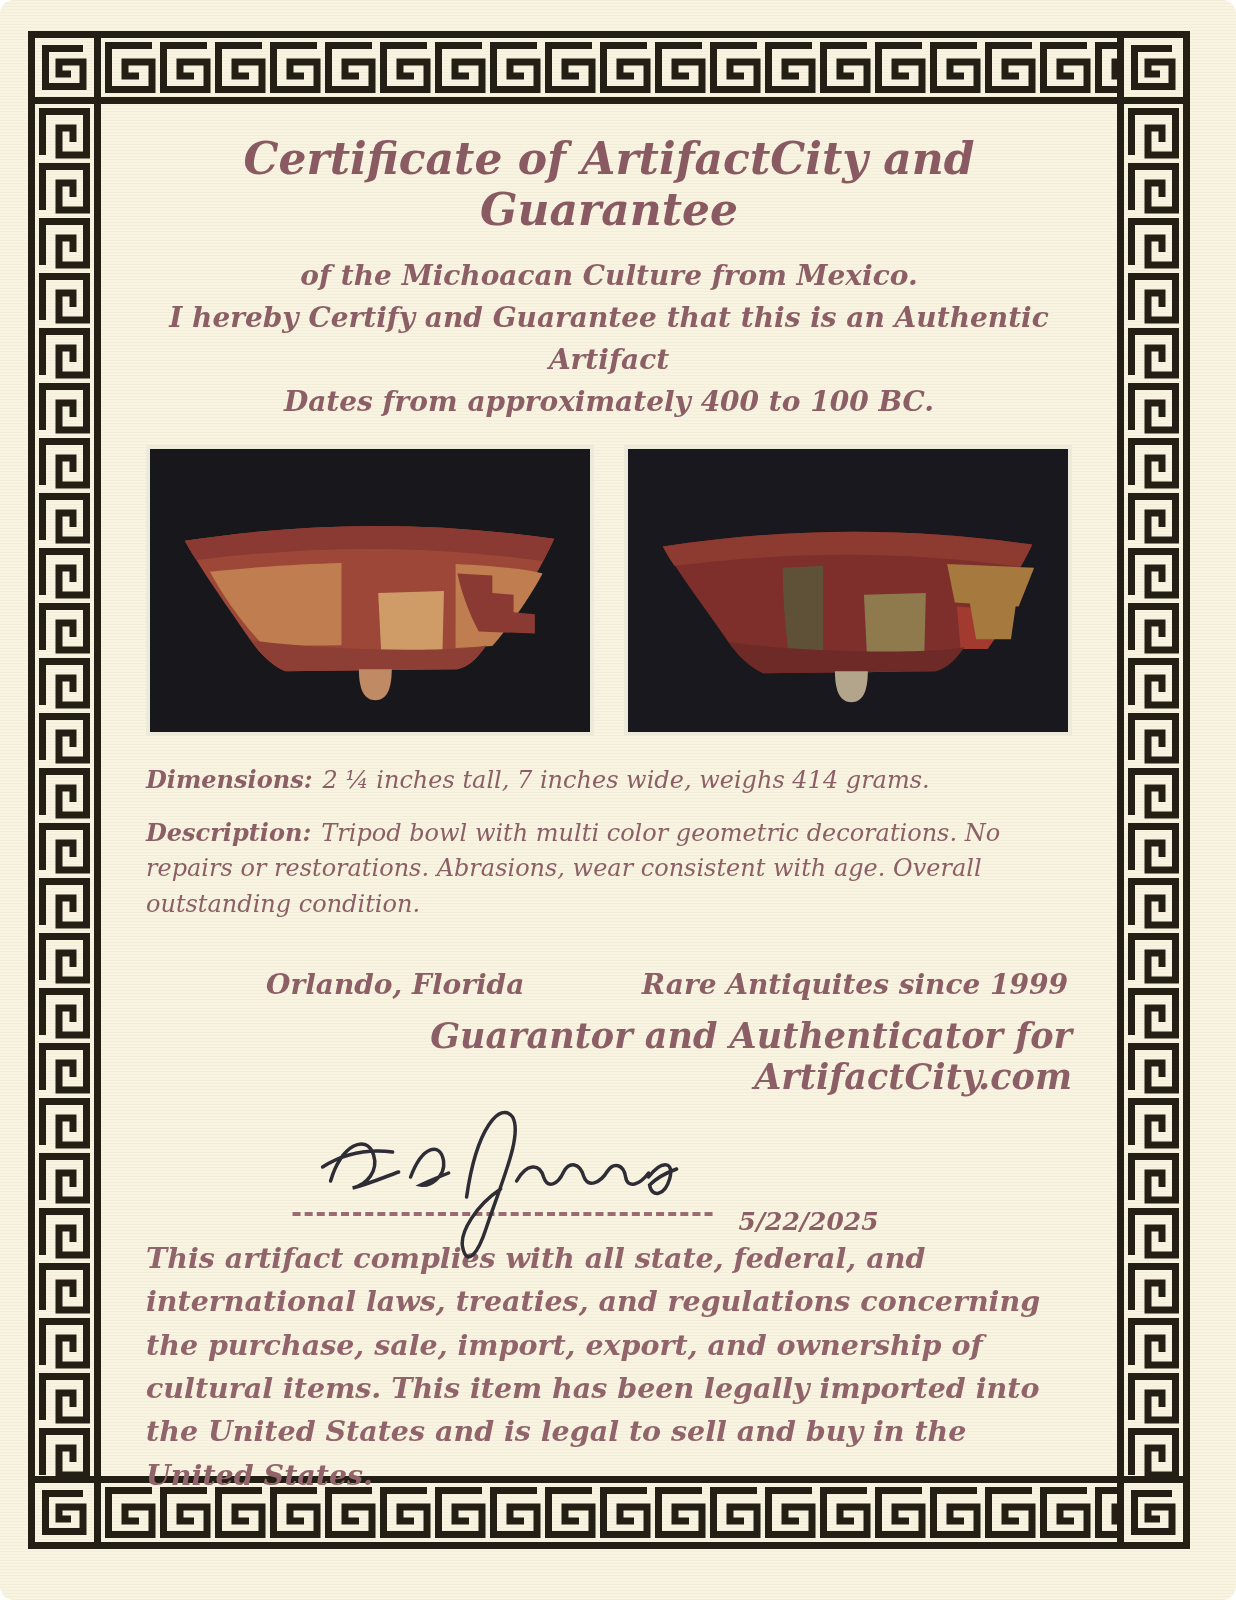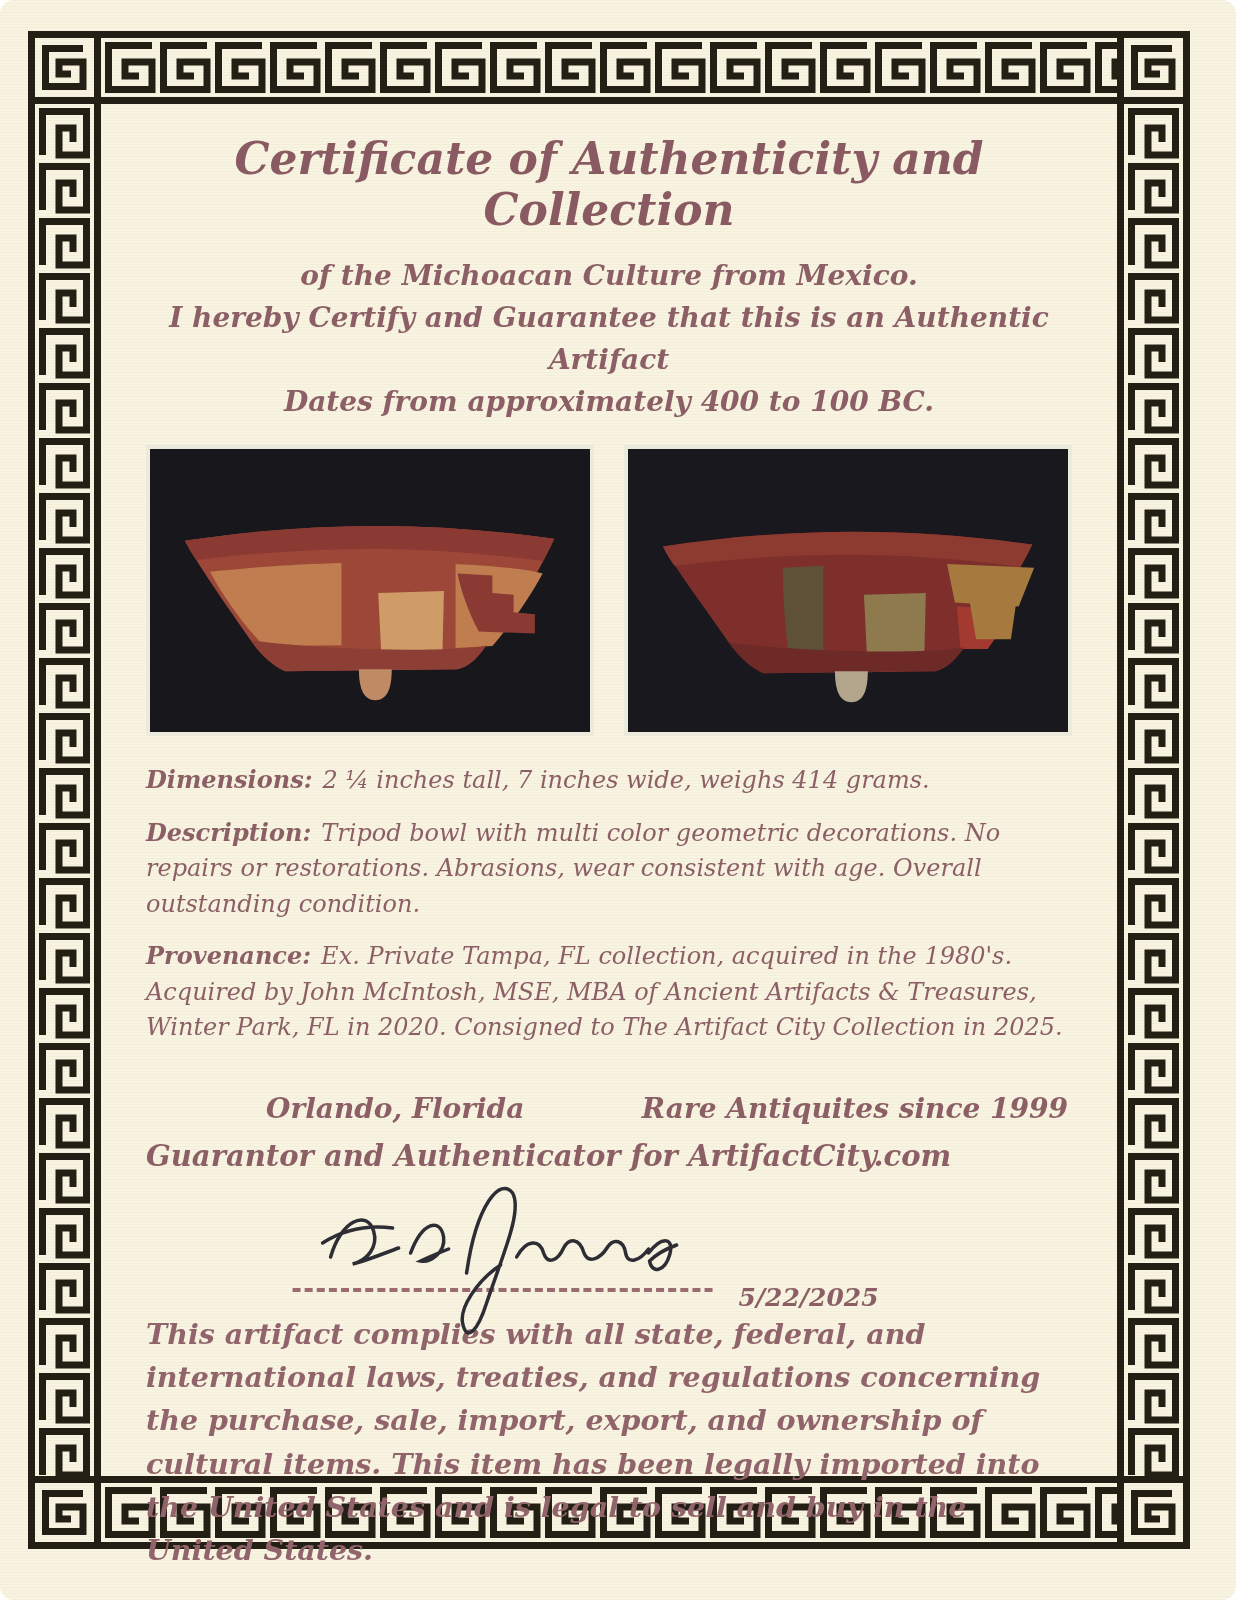--- a/index.html
+++ b/index.html
@@ -36,21 +36,21 @@
   .para.desc{margin-top:16px;}
   .para.prov{margin-top:16px;}
   .label{font-weight:bold;margin-right:10px;}
   .names-row{
     margin-top:46px;display:flex;align-items:baseline;
     font-size:28px;font-weight:bold;font-style:italic;
   }
   .names-row .n1{margin-left:0;}
   .names-row .n2{margin-left:120px;text-align:right;}
   .names-row .n3{margin-left:auto;margin-right:4px;}
-  .role-line{margin-top:14px;text-align:left;font-size:29px;font-weight:bold;font-style:italic;}
+  .role-line{margin-top:14px;text-align:right;font-size:35px;font-weight:bold;font-style:italic;}
   .sig-block{position:relative;height:132px;margin-top:2px;}
   .sig-row{
     position:absolute;left:50%;top:88px;transform:translateX(-54%);
     display:flex;align-items:flex-end;
   }
   .sig-line{width:420px;border-bottom:4px dashed #9b6b72;height:0;}
   .sig-date{font-size:25px;font-weight:bold;font-style:italic;margin-left:26px;position:relative;top:20px;}
   .sig-svg{position:absolute;left:50%;top:-14px;transform:translateX(-68%);}
   .legal{margin:6px 0 0 0;font-size:28.5px;font-style:italic;line-height:1.52;text-align:left;font-weight:bold;color:#91646c;}
 </style>
@@ -98,21 +98,21 @@
     <rect x="1096" y="73" width="59" height="1372" fill="url(#mv_r)"></rect>
 
     <use href="#corner" x="0" y="0"></use>
     <use href="#corner" x="1089" y="0"></use>
     <use href="#corner" x="0" y="1445"></use>
     <use href="#corner" x="1089" y="1445"></use>
   </svg>
 
   <div class="content">
 
-    <h1 class="title">Certificate of Authenticity and Collection</h1>
+    <h1 class="title">Certificate of ArtifactCity and Guarantee</h1>
 
     <div class="statement">
       <div>of the Michoacan Culture from Mexico.</div>
       <div>I hereby Certify and Guarantee that this is an Authentic Artifact</div>
       <div>Dates from approximately 400 to 100 BC.</div>
     </div>
 
     <div class="photos">
 
       <figure class="photo">
@@ -142,21 +142,20 @@
           <path d="M104,199 C200,212 330,210 348,204 C338,218 330,226 318,229 L140,231 C126,225 114,213 104,199 Z" fill="#6e2a26"></path>
           <path d="M214,229 C214,251 220,261 231,261 C242,261 248,251 248,229 Z" fill="#b3a58c"></path>
         </svg>
       </figure>
     </div>
 
     <p class="para dims"><span class="label">Dimensions:</span><span>2 ¼ inches tall, 7 inches wide, weighs 414 grams.</span></p>
 
     <p class="para desc"><span class="label">Description:</span><span>Tripod bowl with multi color geometric decorations. No repairs or restorations. Abrasions, wear consistent with age. Overall outstanding condition.</span></p>
 
-    <p class="para prov"><span class="label">Provenance:</span><span>Ex. Private Tampa, FL collection, acquired in the 1980's. Acquired by John McIntosh, MSE, MBA of Ancient Artifacts &amp; Treasures, Winter Park, FL in 2020. Consigned to The Artifact City Collection in 2025.</span></p>
 
     <div class="names-row">
       <span class="n2">Orlando, Florida</span>
       <span class="n3">Rare Antiquites since 1999</span>
     </div>
 
     <div class="role-line">Guarantor and Authenticator for ArtifactCity.com</div>
 
     <div class="sig-block">
       <div class="sig-row">

